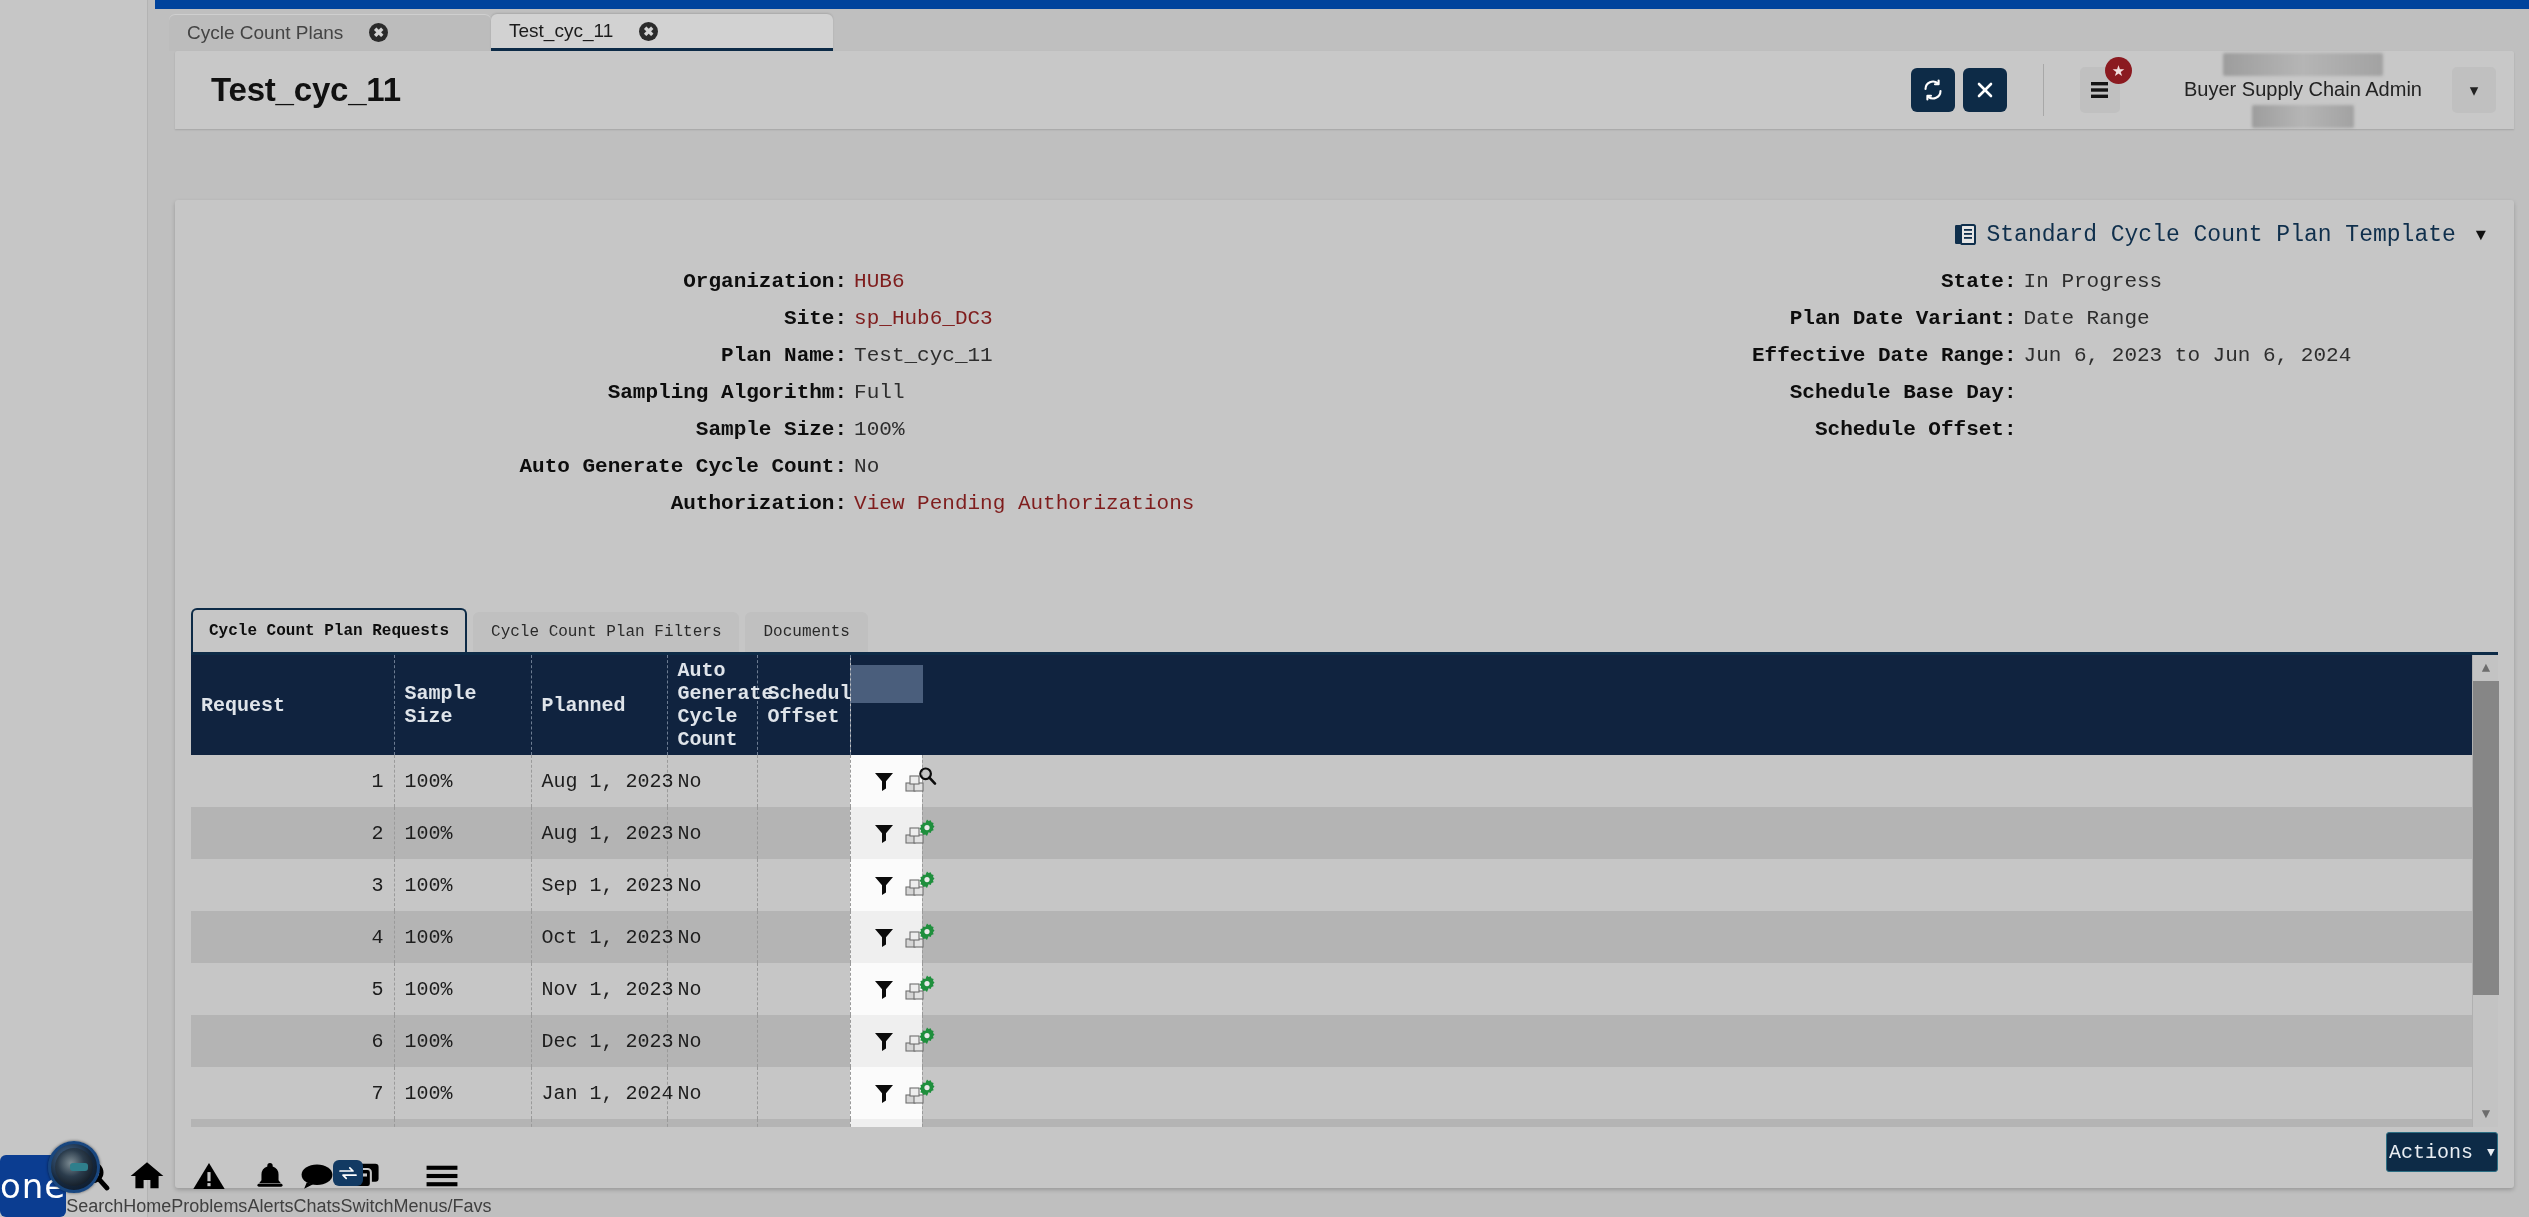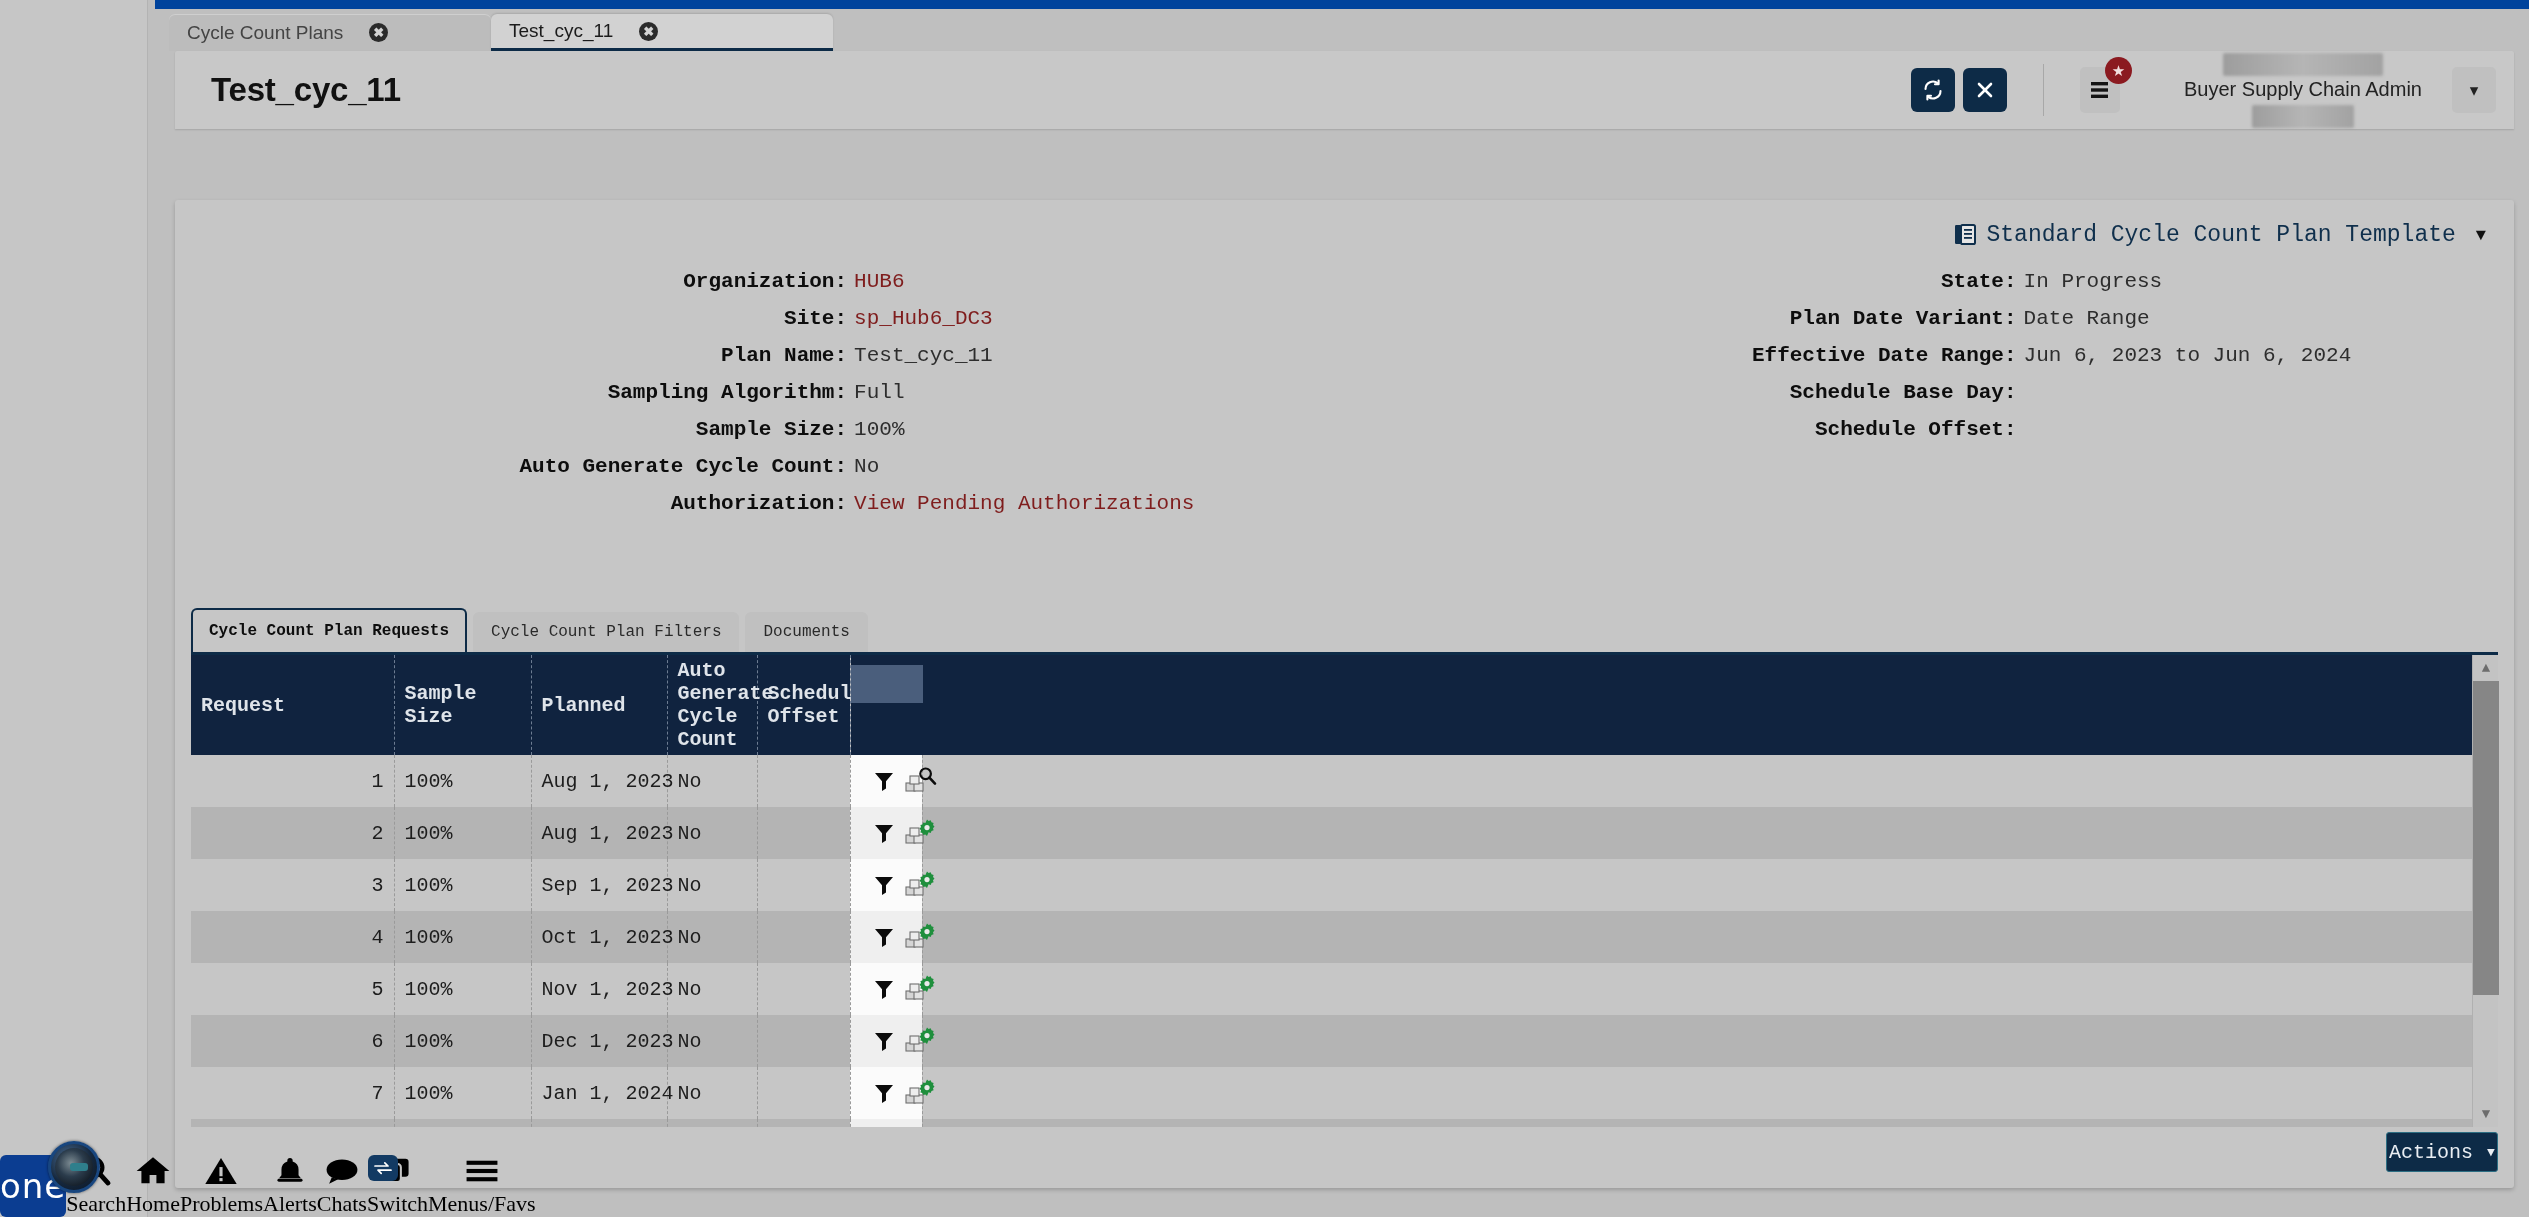--- a/index.html
+++ b/index.html
@@ -37,22 +37,22 @@
     width: 148px;
     display: flex; flex-direction: column; align-items: center;
     cursor: pointer; position: relative;
   }
   .nav-item .glyph {
     height: 36px; display:flex; align-items:center; justify-content:center;
     color: #000;
   }
   .nav-item .nav-label {
     margin-top: 2px;
-    font-size: 22px; color: #000000;
-    font-family: Liberation Serif, serif;
+    font-size: 18px; color: #404040;
+    font-family: Liberation Sans, sans-serif;
   }
   .switch-badge {
     position: absolute; right: 30px; top: 2px;
     width: 30px; height: 26px; border-radius: 6px;
     background: #123a63; display:flex; align-items:center; justify-content:center;
   }
   #sidebar-avatar {
     position: absolute; bottom: 24px; left: 50%; transform: translateX(-50%);
     width: 52px; height: 52px; border-radius: 50%;
     background: radial-gradient(circle at 38% 34%, #4a6d95 0%, #16283d 55%, #0a1422 100%);

